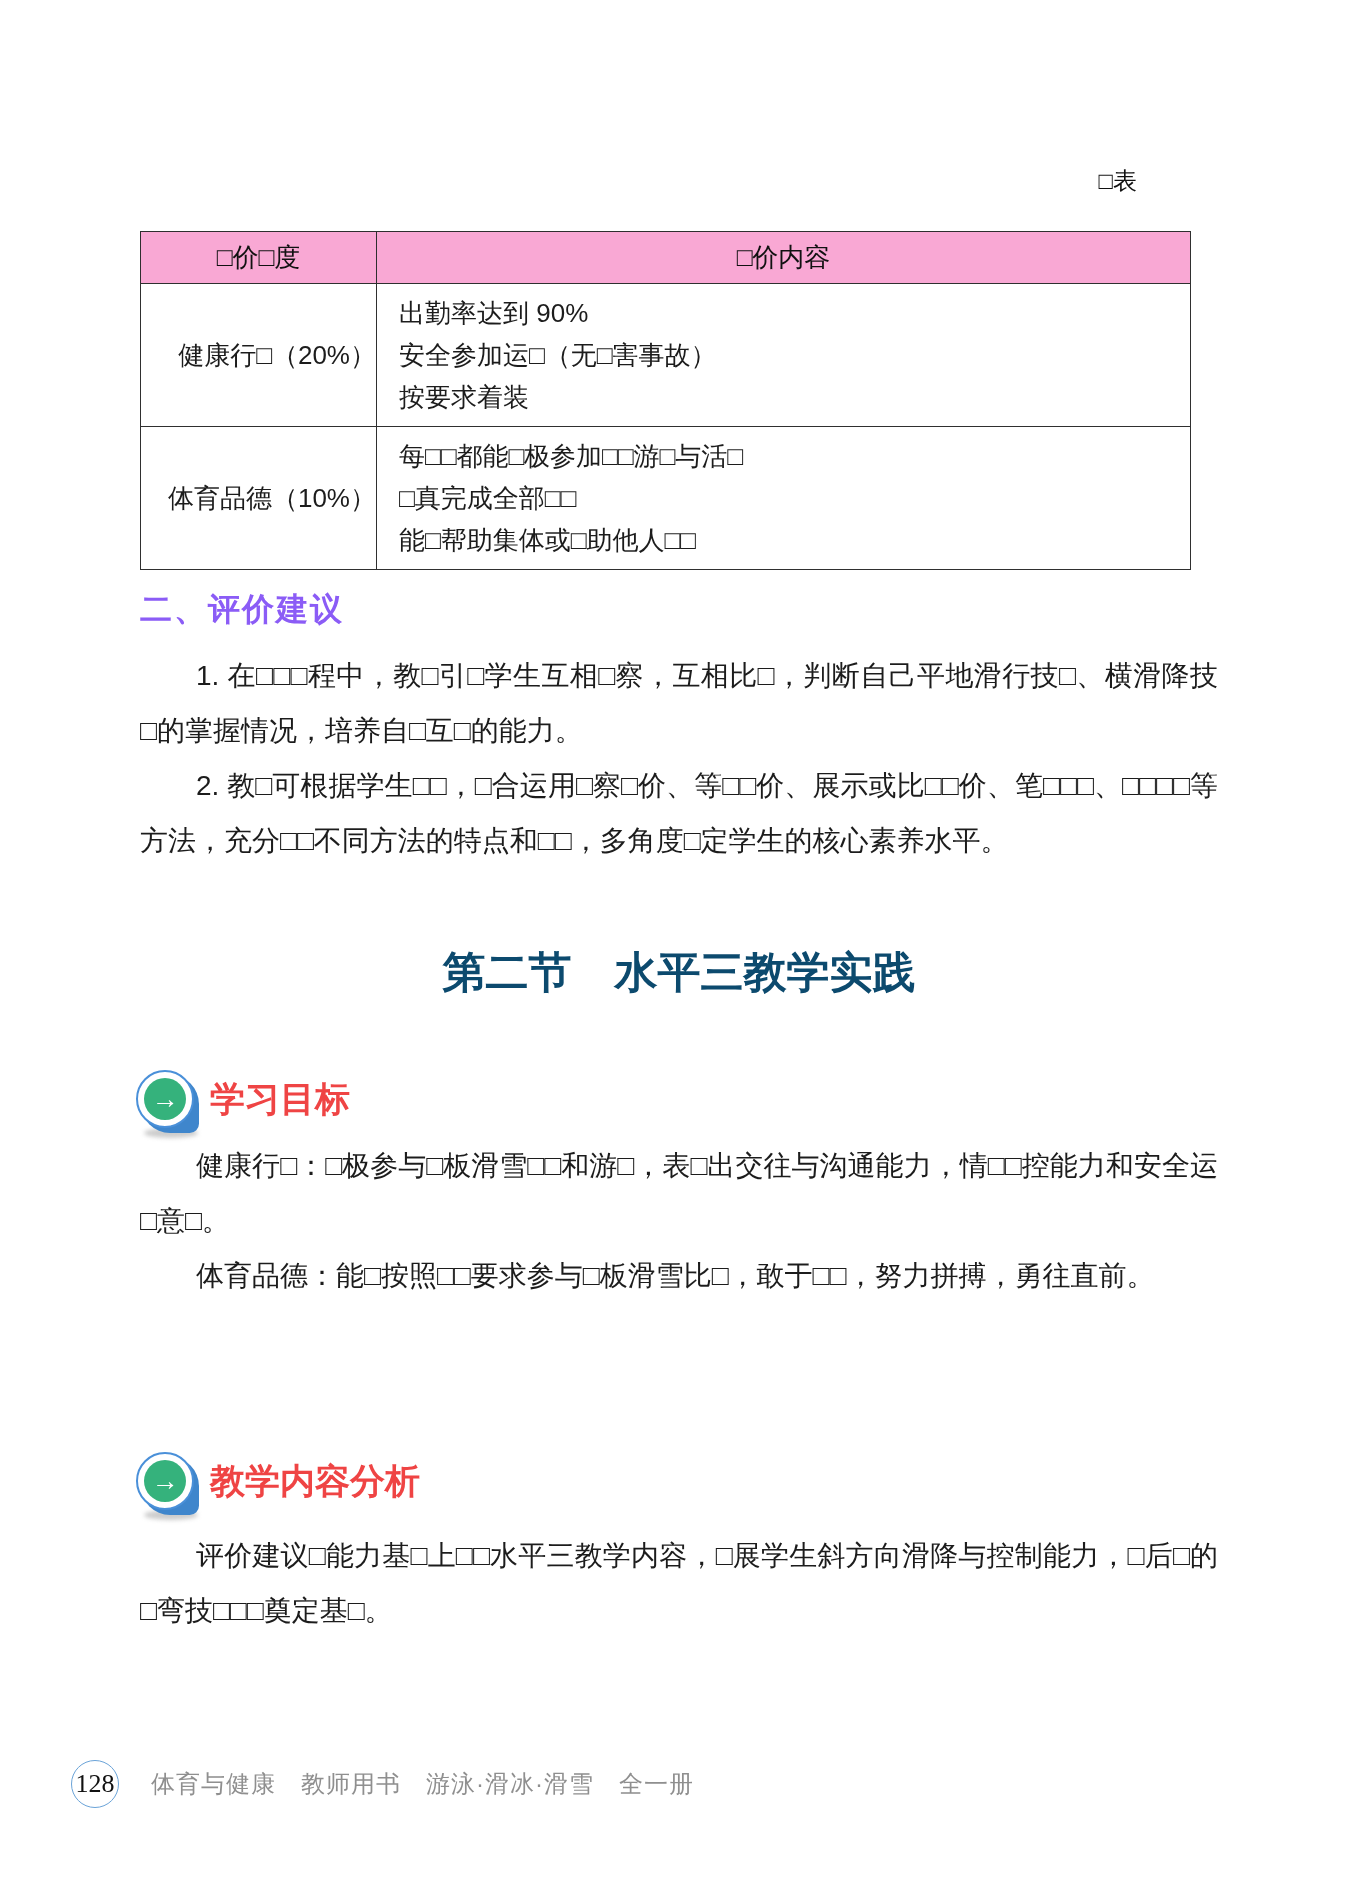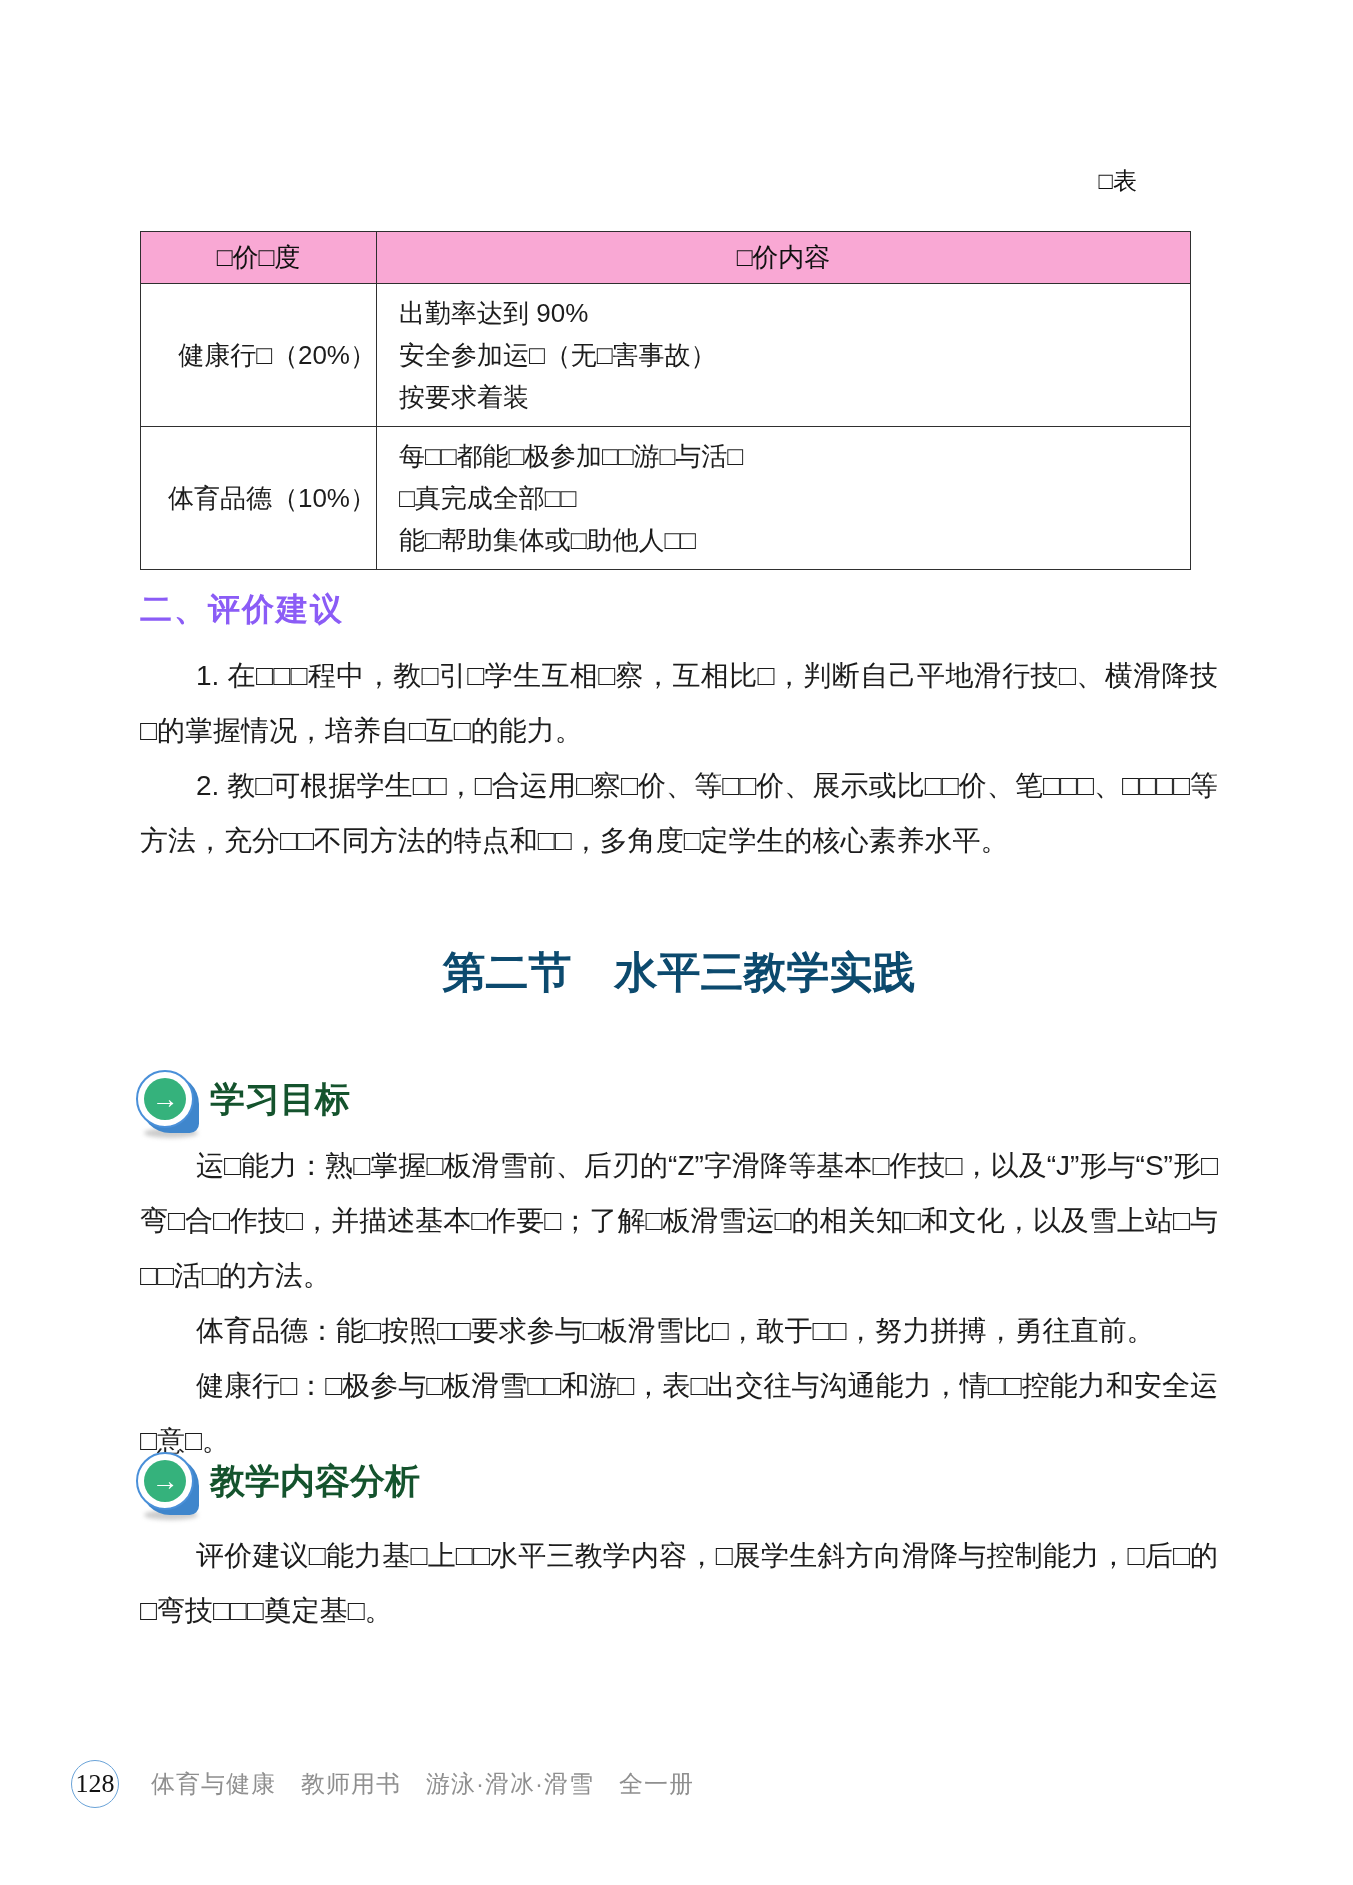--- a/index.html
+++ b/index.html
@@ -76,21 +76,21 @@
   .sub-heading {
     position:absolute; left:136px;
     display:flex; align-items:center; gap:16px;
   }
   #heading-goals { top:1070px; }
   #heading-analysis { top:1452px; }
   .sub-heading-text {
     font-family:"Liberation Serif","DejaVu Serif",serif;
     font-weight:bold;
     font-size:35px;
-    color:#14532d;
+    color:#ef4444;
   }
 
   
   .hicon { position:relative; width:58px; height:58px; flex:0 0 auto; }
   .hicon .shadow {
     position:absolute; left:8px; bottom:-10px;
     width:54px; height:10px;
     background:rgba(110,110,110,.35);
     border-radius:50%;
     filter:blur(2px);
@@ -183,23 +183,22 @@
     <span class="hicon">
       <span class="shadow"></span>
       <span class="drop"></span>
       <span class="ring"></span>
       <span class="core">→</span>
     </span>
     <span class="sub-heading-text">学习目标</span>
   </div>
 
   <div class="text-block" id="goal-paragraphs">
-    <p>运□能力：熟□掌握□板滑雪前、后刃的“Z”字滑降等基本□作技□，以及“J”形与“S”形□弯□合□作技□，并描述基本□作要□；了解□板滑雪运□的相关知□和文化，以及雪上站□与□□活□的方法。</p>
+    <p>健康行□：□极参与□板滑雪□□和游□，表□出交往与沟通能力，情□□控能力和安全运□意□。</p>
     <p>体育品德：能□按照□□要求参与□板滑雪比□，敢于□□，努力拼搏，勇往直前。</p>
-    <p>健康行□：□极参与□板滑雪□□和游□，表□出交往与沟通能力，情□□控能力和安全运□意□。</p>
   </div>
 
   <div class="sub-heading" id="heading-analysis">
     <span class="hicon">
       <span class="shadow"></span>
       <span class="drop"></span>
       <span class="ring"></span>
       <span class="core">→</span>
     </span>
     <span class="sub-heading-text">教学内容分析</span>

